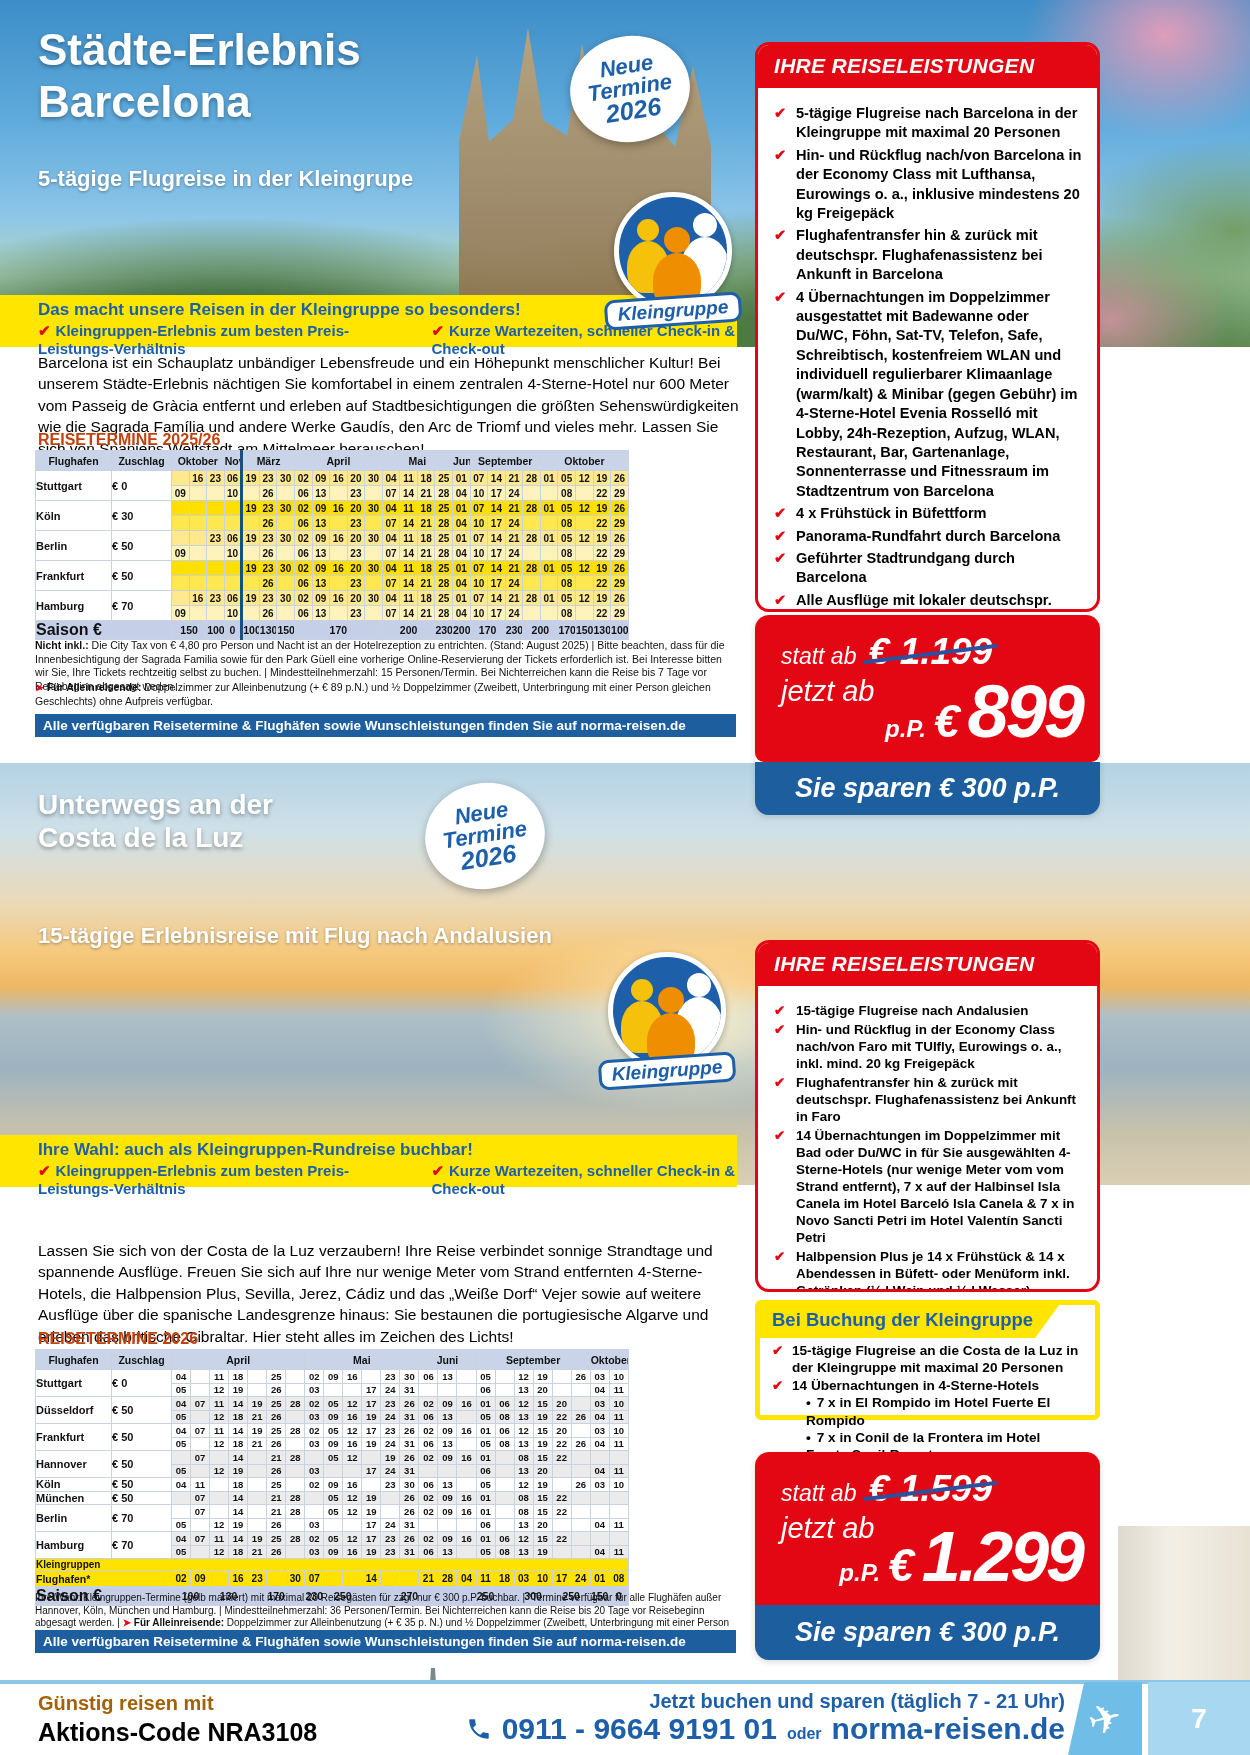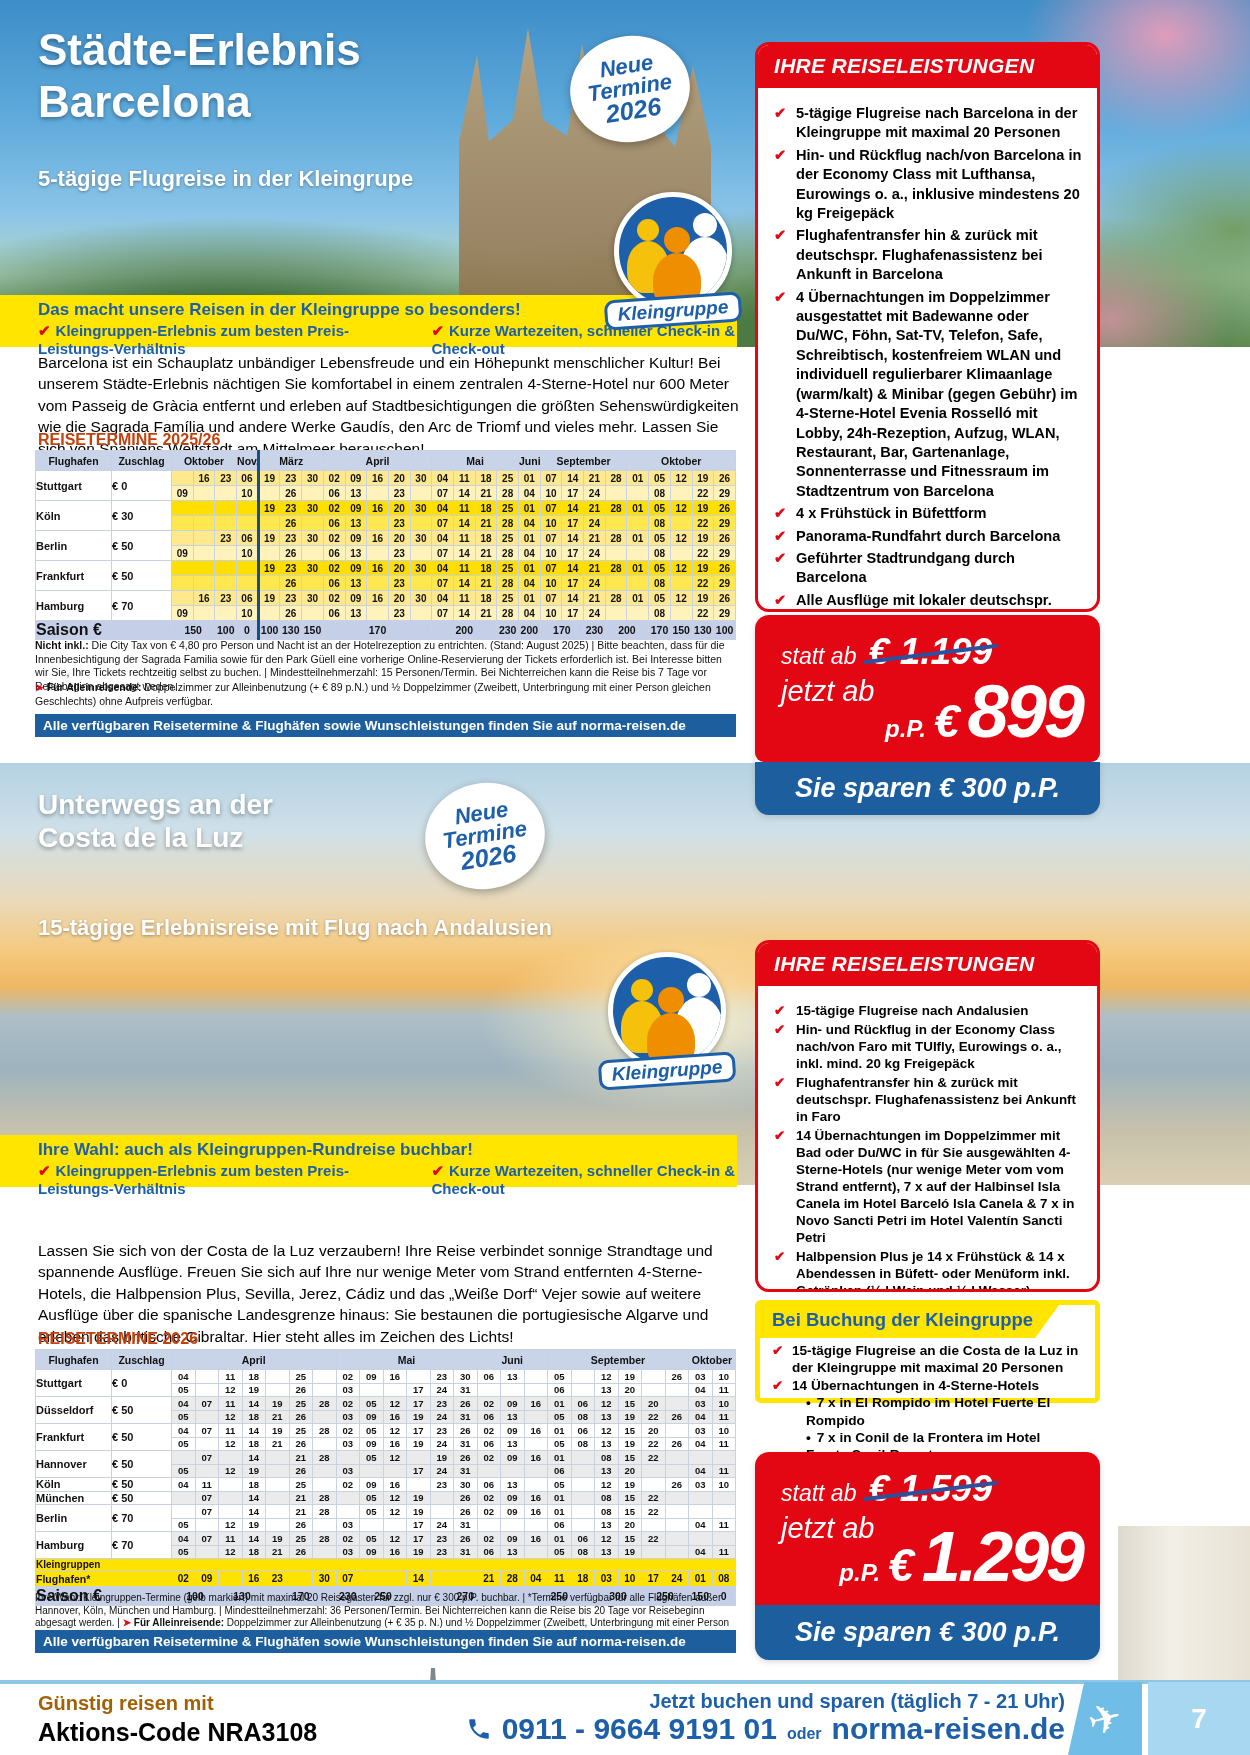--- a/index.html
+++ b/index.html
@@ -56,21 +56,21 @@
   .ybanner{width:737px;height:52px;background:#ffe500;padding:5px 0 0 38px;box-sizing:border-box;}
   .yb-title{color:#1d5fa8;font-weight:800;font-size:17px;}
   .yb-checks{display:flex;gap:26px;margin-top:2px;}
   .yb-check{color:#1d5fa8;font-weight:700;font-size:15px;}
   .chk{color:#e30613;font-weight:900;margin-right:5px;}
 
   .desc{width:702px;font-size:15.5px;line-height:1.38;color:#000;}
   .tbl-head{color:#c2410c;font-weight:800;font-size:16px;}
 
   
-  table.rt{border-collapse:collapse;table-layout:fixed;width:701px;background:#e5e5e5;}
+  table.rt{border-collapse:collapse;table-layout:fixed;width:594px;background:#e5e5e5;}
   table.rt th,table.rt td{padding:0;border:1px solid #c9d2e2;overflow:hidden;white-space:nowrap;}
   table.rt thead th{background:#c9d4e9;font-size:10.5px;font-weight:700;height:19px;}
   th.lbl{background:#fff;border:1px solid #d8d8d8;font-size:11px;font-weight:700;text-align:left;padding:0 5px;}
   td.c{text-align:center;font-weight:700;font-size:10px;height:14px;}
   .t2 td.c{font-size:9.5px;height:12.5px;}
   .p1{background:#ffe98c;} .p2{background:#fff3bb;}
   .b1{background:#ffdf00;} .b2{background:#ffe84f;}
   .w{background:#ffffff;} .g{background:#ebebeb;}
   td.band{background:#ffe200;font-size:10px;font-weight:700;text-align:left;padding:1px 6px;border:1px solid #ffe200;}
   th.sp-lbl{background:#ffe200;border:1px solid #ffe200;font-size:10.5px;font-weight:700;text-align:left;padding:0 5px;}
@@ -569,21 +569,21 @@
     <div class="savebar" style="height:53px;">Sie sparen € 300 p.P.</div>
   </div>
 
   <div class="abs hero2">
     <div class="abs tower2"></div>
     <div class="abs lighthouse"></div>
     <div class="abs hero-title" style="left:38px;top:25px;font-size:28px;">
       <div>Unterwegs an der</div>
       <div>Costa de la Luz</div>
     </div>
-    <div class="abs hero-sub" style="left:38px;top:152px;">15-tägige Erlebnisreise mit Flug nach Andalusien</div>
+    <div class="abs hero-sub" style="left:38px;top:160px;">15-tägige Erlebnisreise mit Flug nach Andalusien</div>
   </div>
   <div class="abs badge" style="left:425px;top:783px;z-index:4;">
     <span>Neue</span>
     <span>Termine</span>
     <span class="b3">2026</span>
   </div>
   <div class="abs kg-logo" style="left:608px;top:952px;z-index:4;">
     <div class="kg-circle">
       <span class="kp kp-yh"></span>
         <span class="kp kp-yb"></span>
@@ -1083,21 +1083,21 @@
     <div class="rp-head">IHRE REISELEISTUNGEN</div>
     <ul class="svc" id="svc2">
         <li><span class="chk">✔</span>15-tägige Flugreise nach Andalusien</li>
         <li><span class="chk">✔</span>Hin- und Rückflug in der Economy Class nach/von Faro mit TUIfly, Eurowings o. a., inkl. mind. 20 kg Freigepäck</li>
         <li><span class="chk">✔</span>Flughafentransfer hin &amp; zurück mit deutschspr. Flughafenassistenz bei Ankunft in Faro</li>
         <li><span class="chk">✔</span>14 Übernachtungen im Doppelzimmer mit Bad oder Du/WC in für Sie ausgewählten 4-Sterne-Hotels (nur wenige Meter vom vom Strand entfernt), 7 x auf der Halbinsel Isla Canela im Hotel Barceló Isla Canela &amp; 7 x in Novo Sancti Petri im Hotel Valentín Sancti Petri</li>
         <li><span class="chk">✔</span>Halbpension Plus je 14 x Frühstück &amp; 14 x Abendessen in Büfett- oder Menüform inkl. Getränken (¼ l Wein und ¼ l Wasser)</li>
       </ul>
   </div>
 
-  <div class="abs kgbox" style="left:755px;top:1300px;height:103px;">
+  <div class="abs kgbox" style="left:755px;top:1300px;height:120px;">
     <div class="kgbox-head">Bei Buchung der Kleingruppe</div>
     <ul id="kgitems">
         <li><span class="chk">✔</span>15-tägige Flugreise an die Costa de la Luz in der Kleingruppe mit maximal 20 Personen</li>
         <li><span class="chk">✔</span>14 Übernachtungen in 4-Sterne-Hotels</li>
         <li class="sub"><span class="bullet">•</span>7 x in El Rompido im Hotel Fuerte El Rompido</li>
         <li class="sub"><span class="bullet">•</span>7 x in Conil de la Frontera im Hotel Fuerte Conil-Resort</li>
       </ul>
   </div>
 
   <div class="abs pricebox" style="left:755px;top:1452px;">

